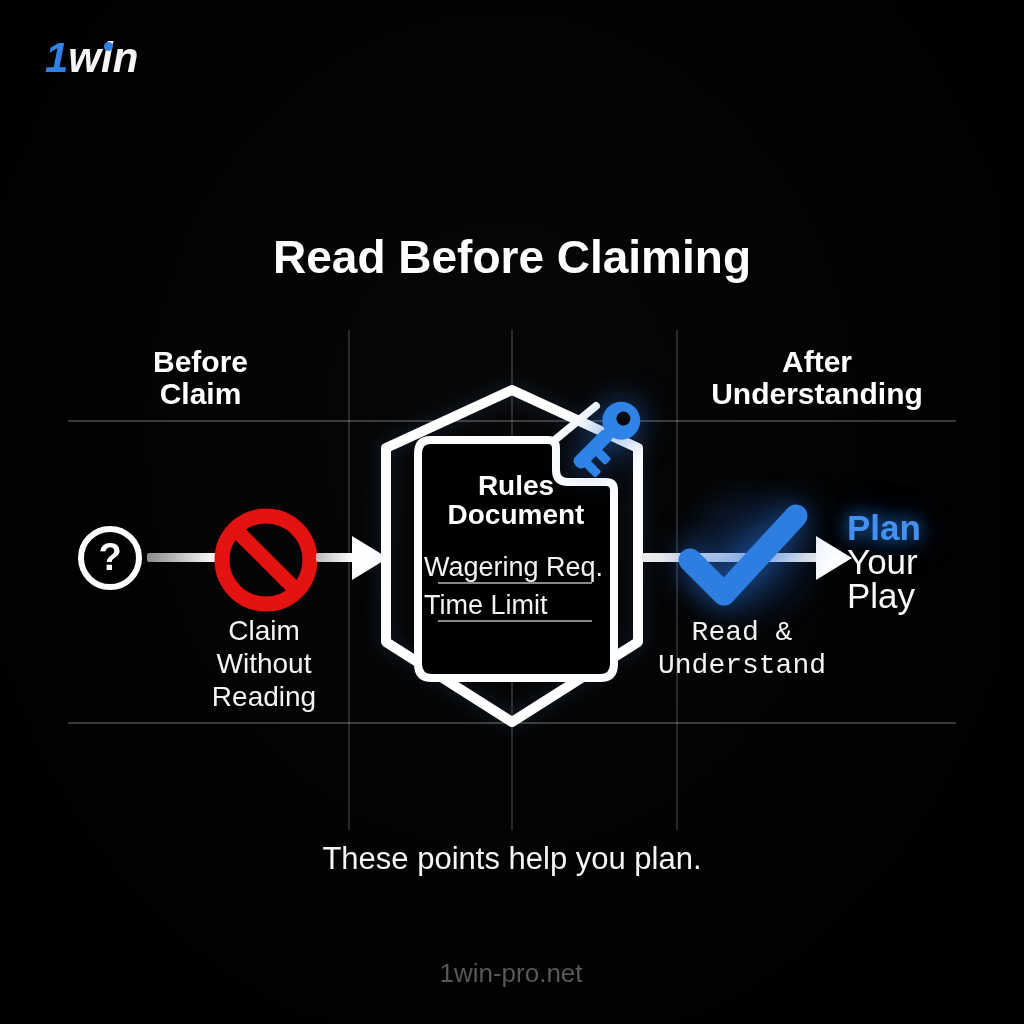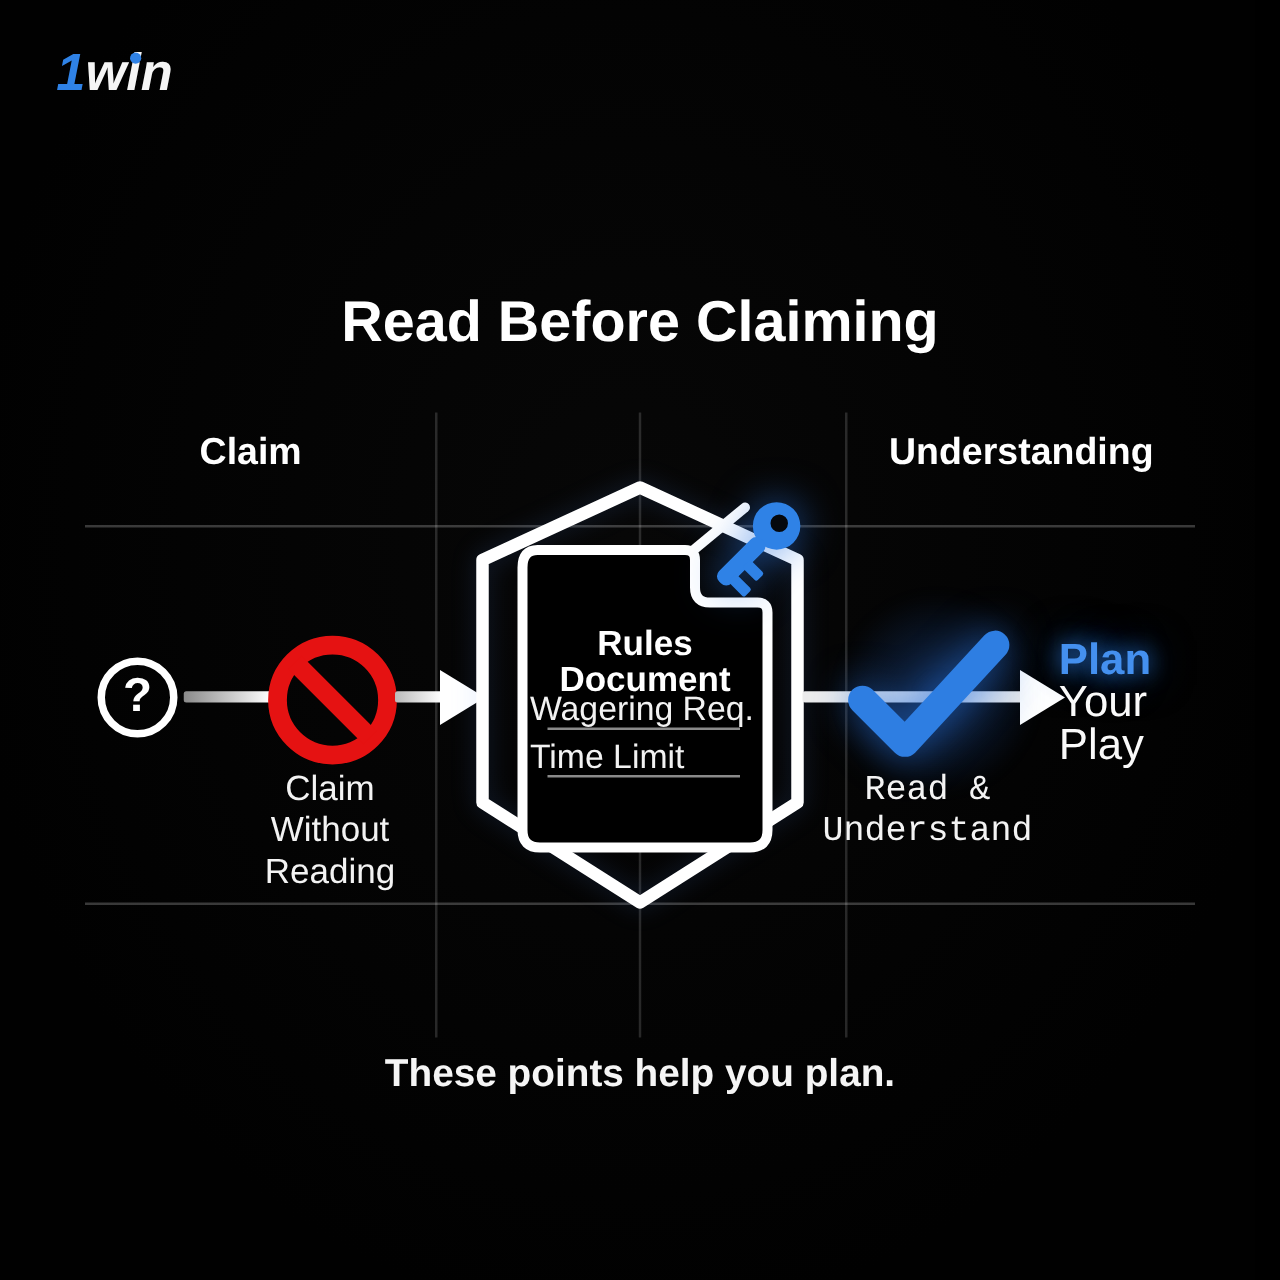--- a/index.html
+++ b/index.html
@@ -31,43 +31,45 @@
   .conn{height:9px;border-radius:2px;}
   .ah{width:0;height:0;border-top:22px solid transparent;border-bottom:22px solid transparent;}
   
   .steplabel{font-size:28px;font-weight:400;line-height:33px;text-align:center;color:#f3f3f3;}
   .doc-title{font-size:28px;font-weight:700;line-height:29px;text-align:center;}
   .doc-item{font-size:27px;font-weight:400;text-align:left;color:#f2f2f2;white-space:nowrap;}
   .doc-div{height:2px;background:#8a8a8a;}
   .glow-blue{filter:drop-shadow(0 0 16px rgba(40,115,225,0.65));}
   .plan{left:847px;top:511px;font-size:35px;line-height:34px;font-weight:400;color:#fafafa;}
   .plan .accent{font-weight:800;color:#4490ef;text-shadow:0 0 18px rgba(46,128,232,0.95),0 0 36px rgba(46,128,232,0.5);}
-  .note{left:0;top:841px;width:1024px;text-align:center;font-size:31px;font-weight:700;color:#f5f5f5;}
+  .note{left:0;top:841px;width:1024px;text-align:center;font-size:31px;font-weight:400;color:#f5f5f5;}
   .site{left:0;top:958px;width:1022px;text-align:center;font-size:26px;color:#585858;}
 </style>
 </head>
 <body>
 
 <div class="canvas">
 
   <div class="abs logo"><span class="l1">1</span><span class="lw">win</span></div>
   <div class="abs logo-dot"></div>
 
   <div class="abs subtitle">Read Before Claiming</div>
 
   <div class="abs hline" style="left:68px;top:420px;width:888px;"></div>
   <div class="abs hline" style="left:68px;top:722px;width:888px;"></div>
   <div class="abs vline" style="left:348px;top:330px;height:500px;"></div>
   <div class="abs vline" style="left:511px;top:330px;height:500px;"></div>
   <div class="abs vline" style="left:676px;top:330px;height:500px;"></div>
 
   <div class="abs colhead" style="left:58px;top:346px;width:285px;">
+    <div>Before</div>
     <div>Claim</div>
   </div>
   <div class="abs colhead" style="left:672px;top:346px;width:290px;">
+    <div>After</div>
     <div>Understanding</div>
   </div>
 
   <div class="abs qicon">
       <span>?</span>
     </div>
 
   <div class="abs conn" style="left:147px;top:553px;width:70px;background:linear-gradient(90deg,#8a8a8a,#ffffff);"></div>
 
   <svg class="abs" style="left:213px;top:507px;" width="106" height="106" viewBox="0 0 106 106">
@@ -98,21 +100,21 @@
   <svg class="abs glow-blue" style="left:566px;top:384px;" width="110" height="104" viewBox="0 0 110 104">
     <g transform="translate(68,24) rotate(45)" fill="#2f82e6">
       <circle cx="0" cy="18" r="19"></circle>
       <circle cx="0" cy="15" r="7" fill="#05080d"></circle>
       <rect x="-7" y="34" width="14" height="48" rx="6"></rect>
       <rect x="4" y="52" width="16" height="9" rx="2"></rect>
       <rect x="4" y="68" width="18" height="9" rx="2"></rect>
     </g>
   </svg>
 
-  <div class="abs doc-title" style="left:420px;top:471px;width:192px;margin-top:29px;">
+  <div class="abs doc-title" style="left:420px;top:471px;width:192px;">
     <div>Rules</div>
     <div>Document</div>
   </div>
   <div class="abs doc-item" style="left:424px;top:552px;width:176px;">Wagering Req.</div>
   <div class="abs doc-div" style="left:438px;top:582px;width:154px;"></div>
   <div class="abs doc-item" style="left:424px;top:590px;width:176px;">Time Limit</div>
   <div class="abs doc-div" style="left:438px;top:620px;width:154px;"></div>
 
   <div class="abs" style="left:660px;top:470px;width:180px;height:170px;background:radial-gradient(circle,rgba(40,110,220,0.35) 0%,rgba(40,110,220,0) 65%);filter:blur(6px);"></div>
   <svg class="abs glow-blue" style="left:672px;top:496px;" width="140" height="112" viewBox="0 0 140 112">
@@ -123,14 +125,15 @@
     <div>Understand</div>
   </div>
 
   <div class="abs plan">
     <div class="accent">Plan</div>
     <div>Your</div>
     <div>Play</div>
   </div>
 
   <div class="abs note">These points help you plan.</div>
+  <div class="abs site">1win-pro.net</div>
 
 </div>
 
 </body></html>

